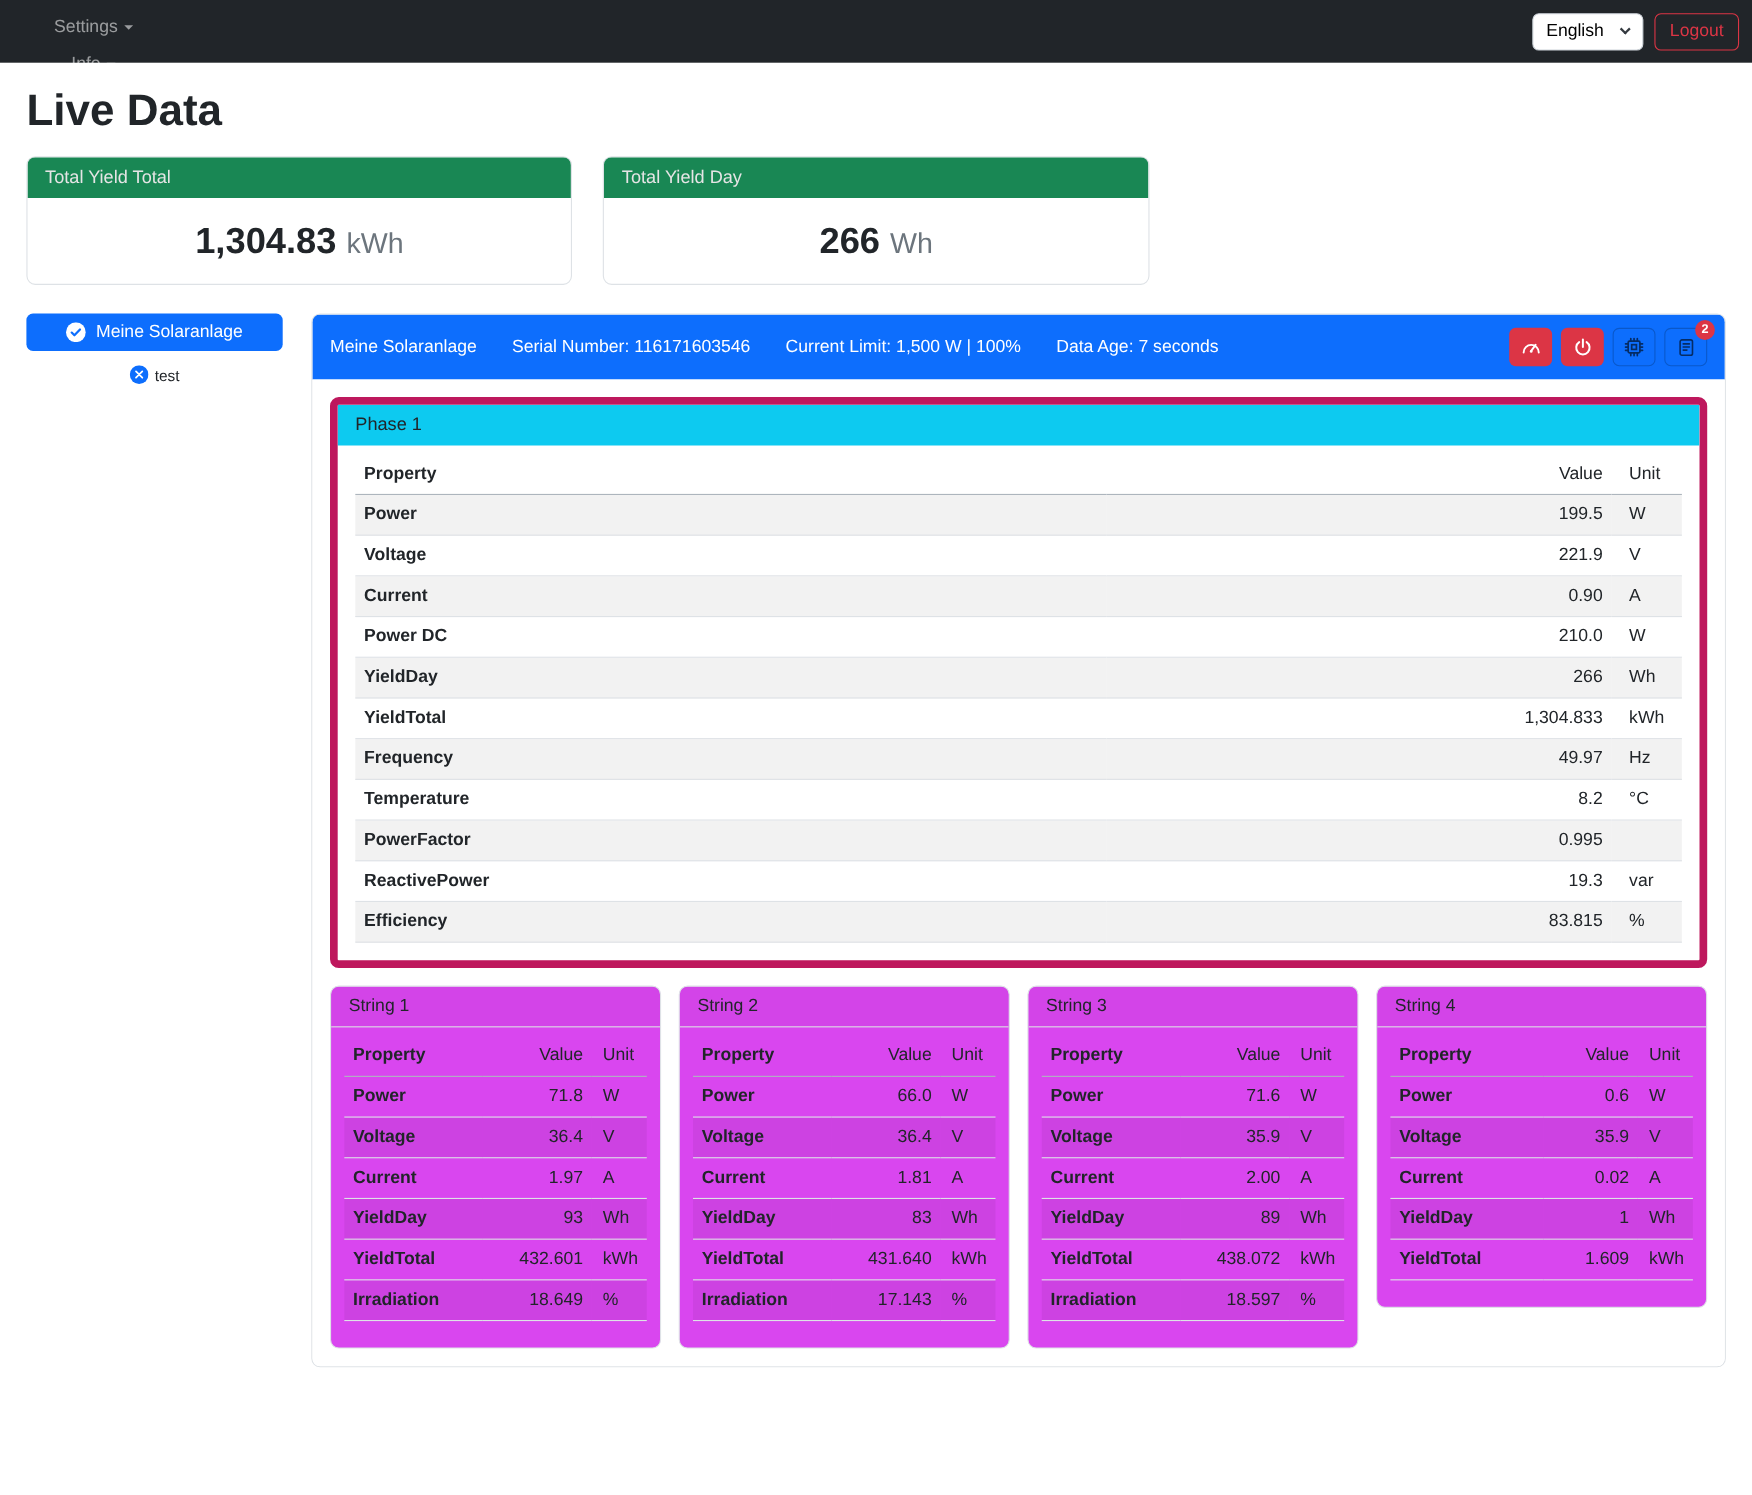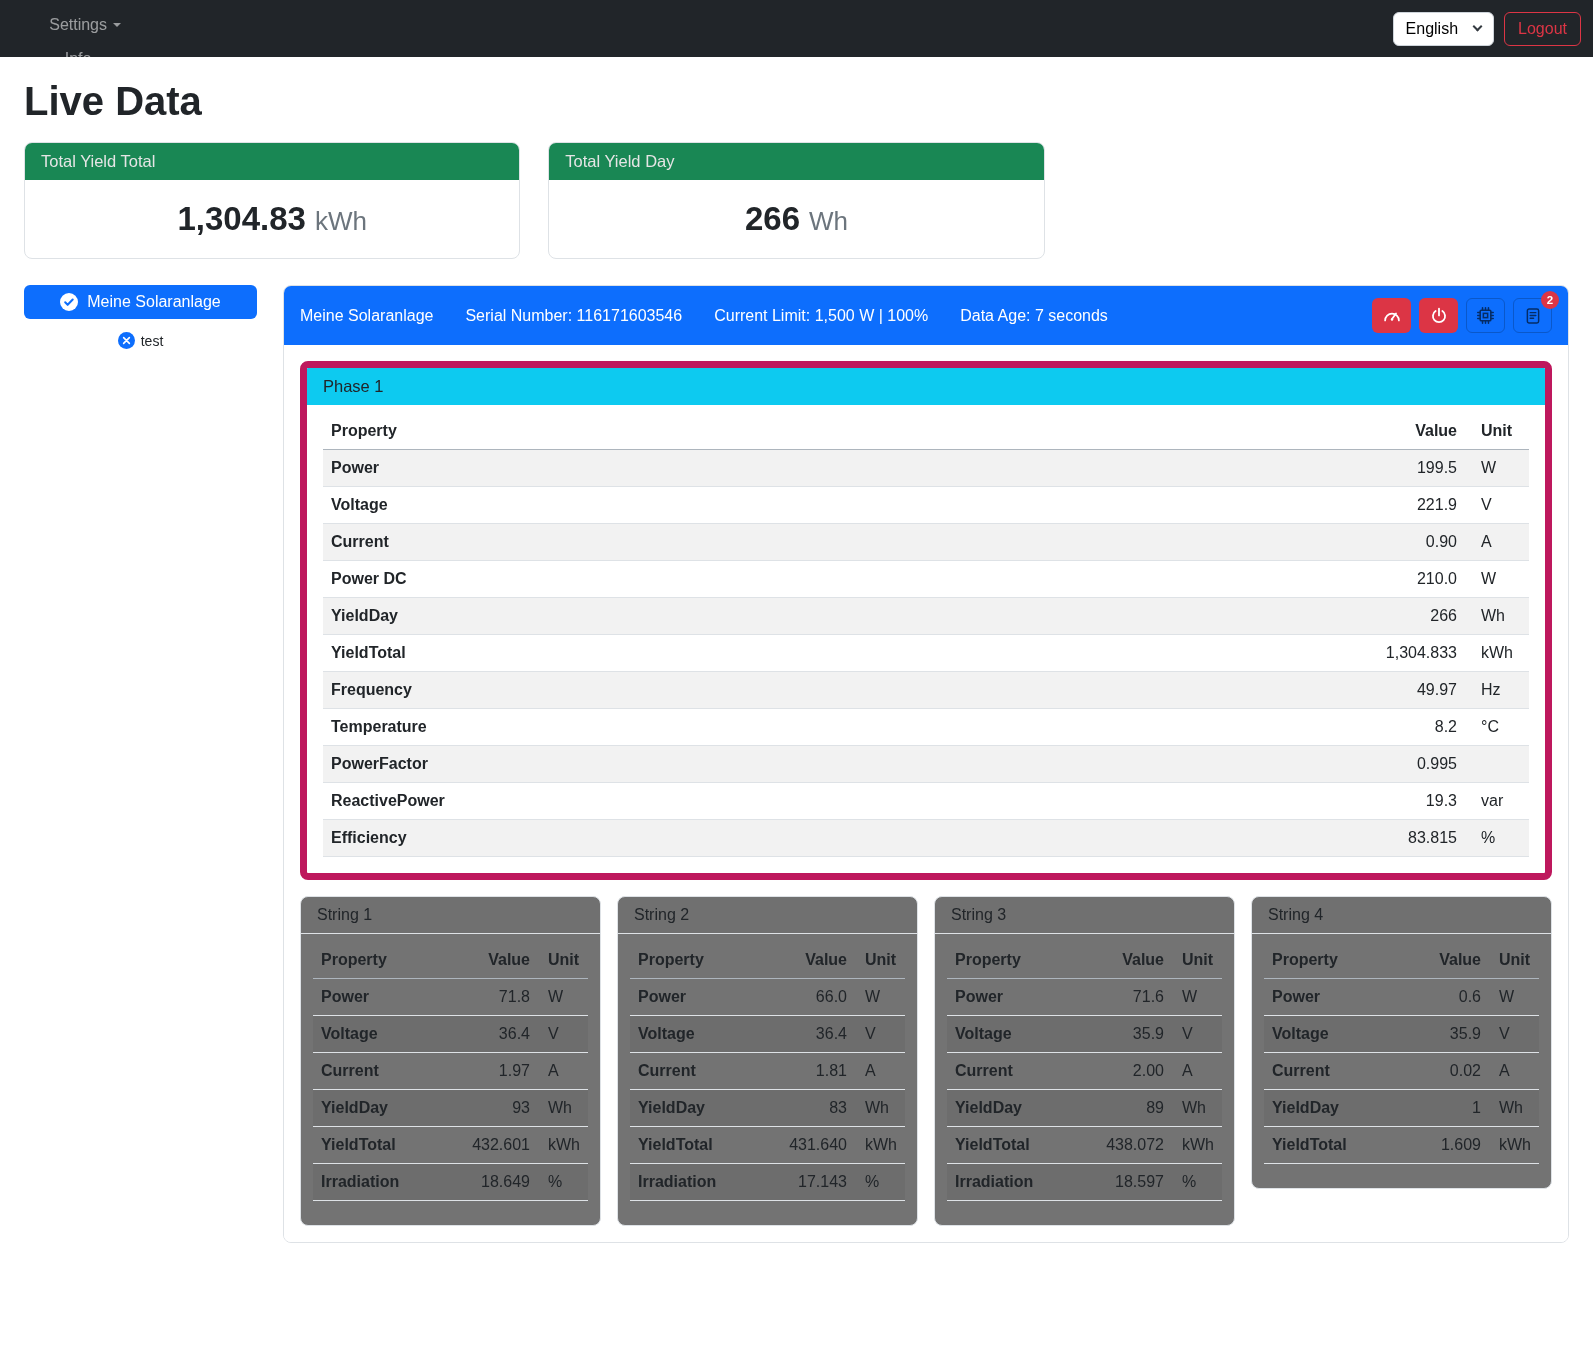--- a/index.html
+++ b/index.html
@@ -118,35 +118,35 @@
   .panel-body { padding: 16px; background: #fff; }
 
   
   .phase-card { border: 7px solid #be185d; border-radius: 8px; overflow: hidden; margin-bottom: 16px; }
   .phase-header { background: #0dcaf0; color: #212529; padding: 9px 16px; font-size: 16.5px; }
   .phase-body { padding: 8px 16px 16px; }
 
   
   table { width: 100%; border-collapse: collapse; font-size: 16px; }
   th, td { padding: 9px 8px; border-bottom: 1px solid #dee2e6; text-align: left; }
-  thead th { font-weight: 700; border-bottom-color: #adb5bd; }
+  thead th { font-weight: 400; border-bottom-color: #adb5bd; }
   .col-prop { font-weight: 700; }
   .col-val { text-align: right; white-space: nowrap; }
   .col-unit { text-align: left; }
   .phase-table .col-unit { width: 64px; padding-left: 16px; }
   .string-table .col-unit { width: 48px; padding-left: 10px; }
   .stripe-odd tbody tr:nth-child(odd) td { background: rgba(0,0,0,.05); }
   .stripe-even tbody tr:nth-child(even) td { background: rgba(0,0,0,.05); }
 
   
   .strings-grid {
     display: grid; grid-template-columns: repeat(4, 1fr);
     gap: 16px; align-items: start;
   }
-  .string-card { border: 1px solid #dee2e6; border-radius: 8px; overflow: hidden; background: #737373; }
+  .string-card { border: 1px solid #dee2e6; border-radius: 8px; overflow: hidden; background: #d946ef; }
   .string-header {
     background: rgba(33,37,41,.03);
     border-bottom: 1px solid #dee2e6;
     padding: 9px 16px; font-size: 16px;
   }
   .string-body { padding: 8px 12px 24px; }
 </style>
 </head>
 <body>
 

